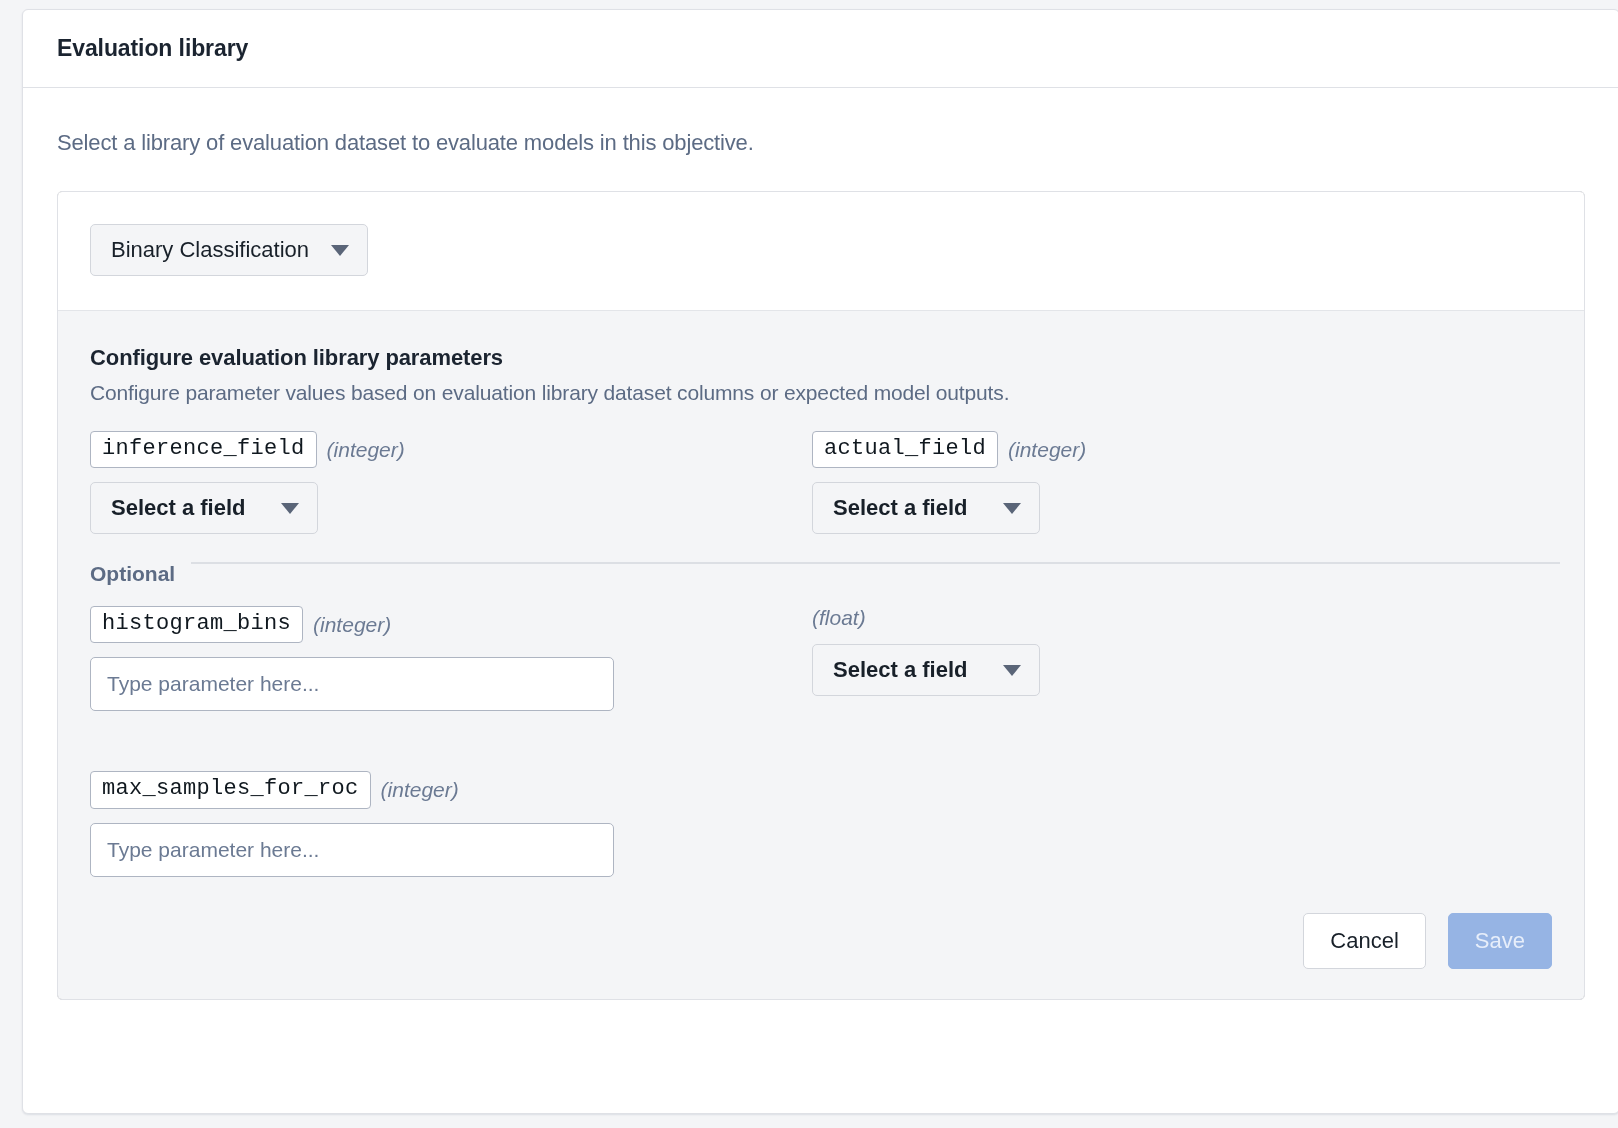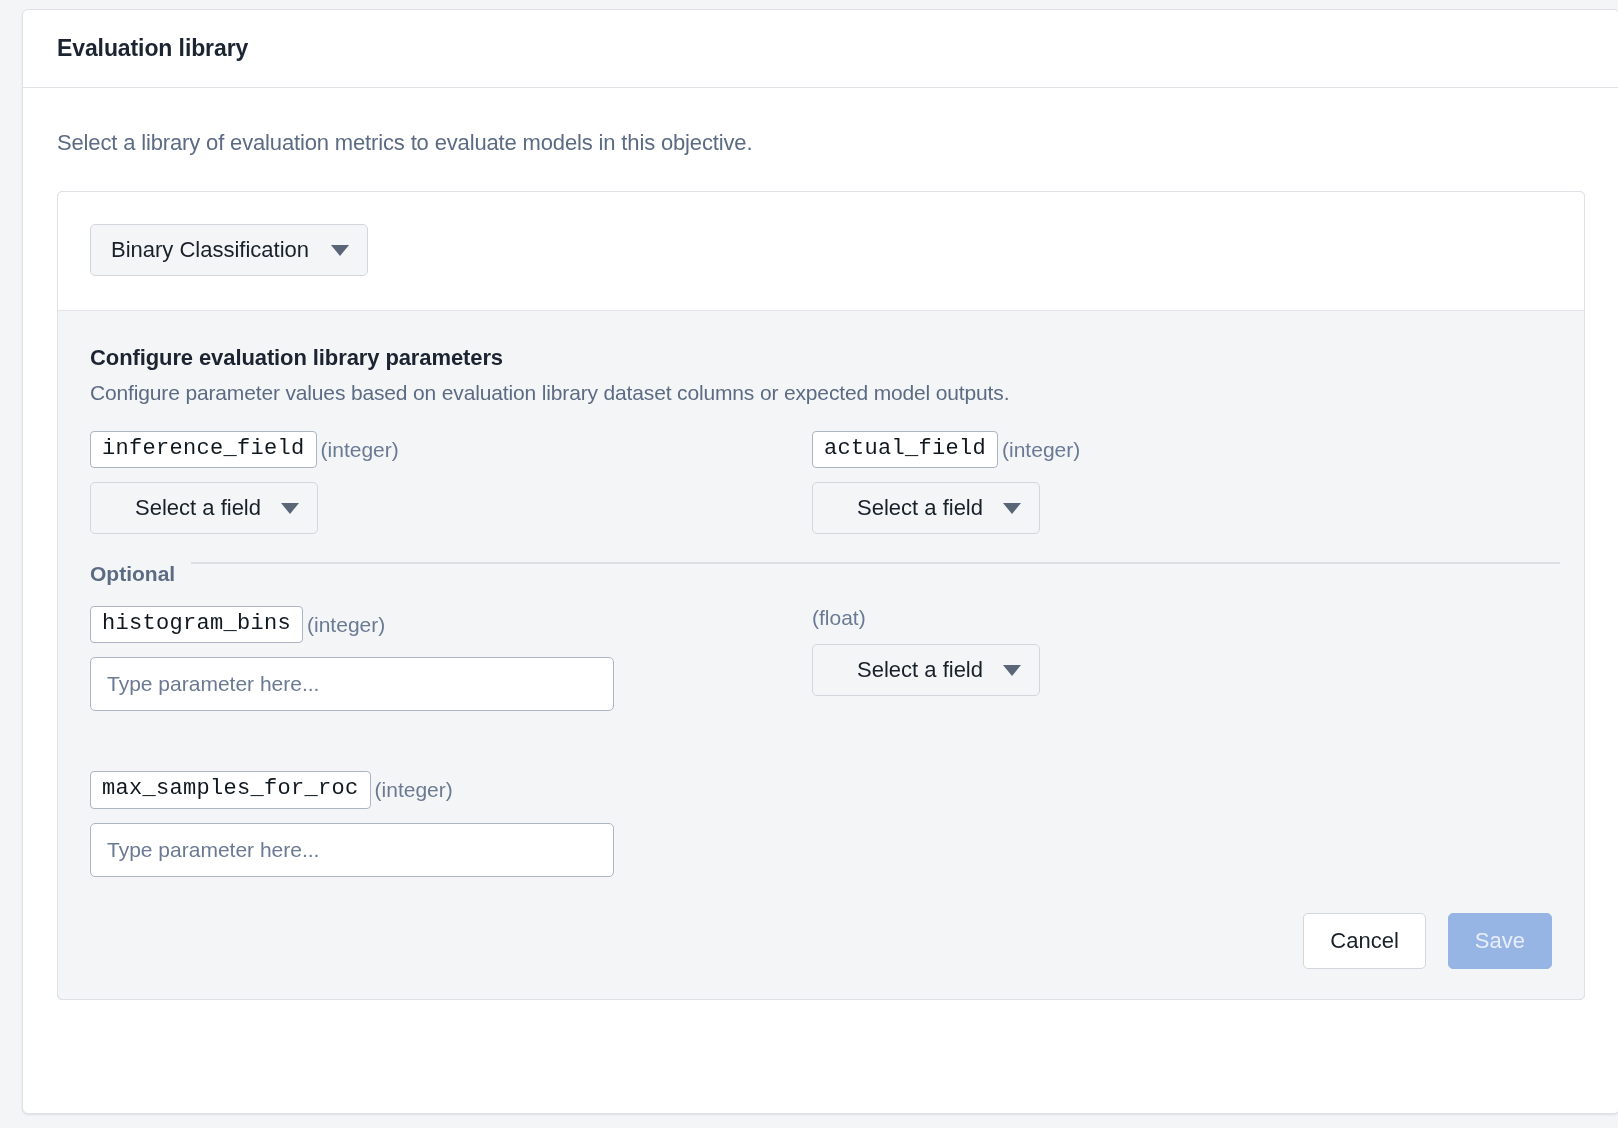--- a/index.html
+++ b/index.html
@@ -108,52 +108,54 @@
     display: grid;
     grid-template-columns: 722px 1fr;
     column-gap: 0;
   }
 
   .field-block { margin-bottom: 6px; }
 
   .param-head {
     display: flex;
     align-items: center;
-    gap: 4px;
+    gap: 10px;
     margin-bottom: 14px;
   }
   .param-name {
     display: inline-block;
     font-family: "Liberation Mono", monospace;
     font-size: 22px;
     color: #10181f;
     background: #ffffff;
     border: 1px solid #aeb5c2;
     border-radius: 4px;
     padding: 5px 11px 6px 11px;
     line-height: 1.1;
     letter-spacing: 0.3px;
   }
   .param-type {
     font-size: 21px;
     color: #6b7a93;
+    font-style: italic;
   }
 
   .select-field {
     display: inline-flex;
     align-items: center;
-    justify-content: flex-end;
+    justify-content: space-between;
     background: #f4f5f7;
     border: 1px solid #d3d6dc;
     border-radius: 5px;
     height: 52px;
     min-width: 228px;
     padding: 0 18px 0 20px;
     cursor: pointer;
     gap: 20px;
+    font-weight: bold;
   }
   .select-field .sf-label {
     font-size: 22px;
     color: #182029;
     white-space: nowrap;
   }
 
   .text-input {
     display: block;
     width: 524px;
@@ -222,21 +224,21 @@
 <body>
 
 <div class="outer-card">
 
   <div class="card-header">
     <div class="title">Evaluation library</div>
   </div>
 
   <div class="card-body">
 
-    <div class="intro">Select a library of evaluation metrics to evaluate models in this objective.</div>
+    <div class="intro">Select a library of evaluation dataset to evaluate models in this objective.</div>
 
     <div class="inner-card">
 
       <div class="library-select-row">
         <div class="dropdown">
           <span class="dd-label">Binary Classification</span>
           <span class="caret"></span>
         </div>
       </div>
 

